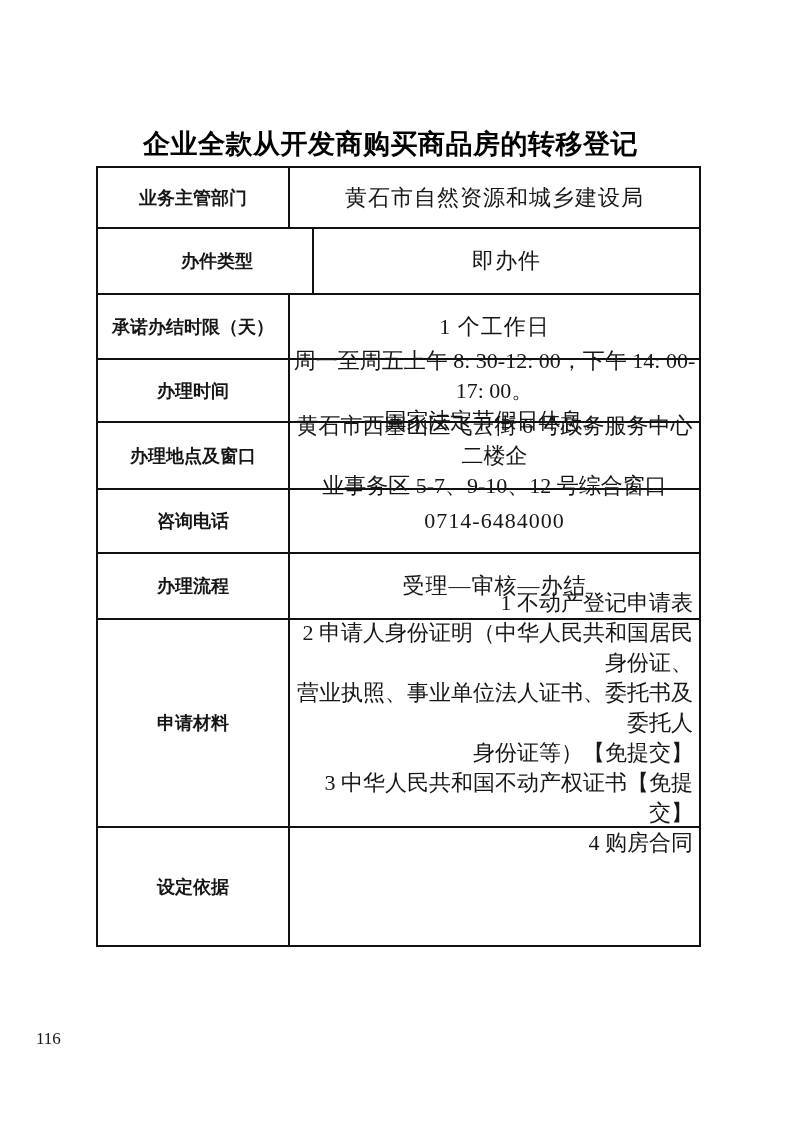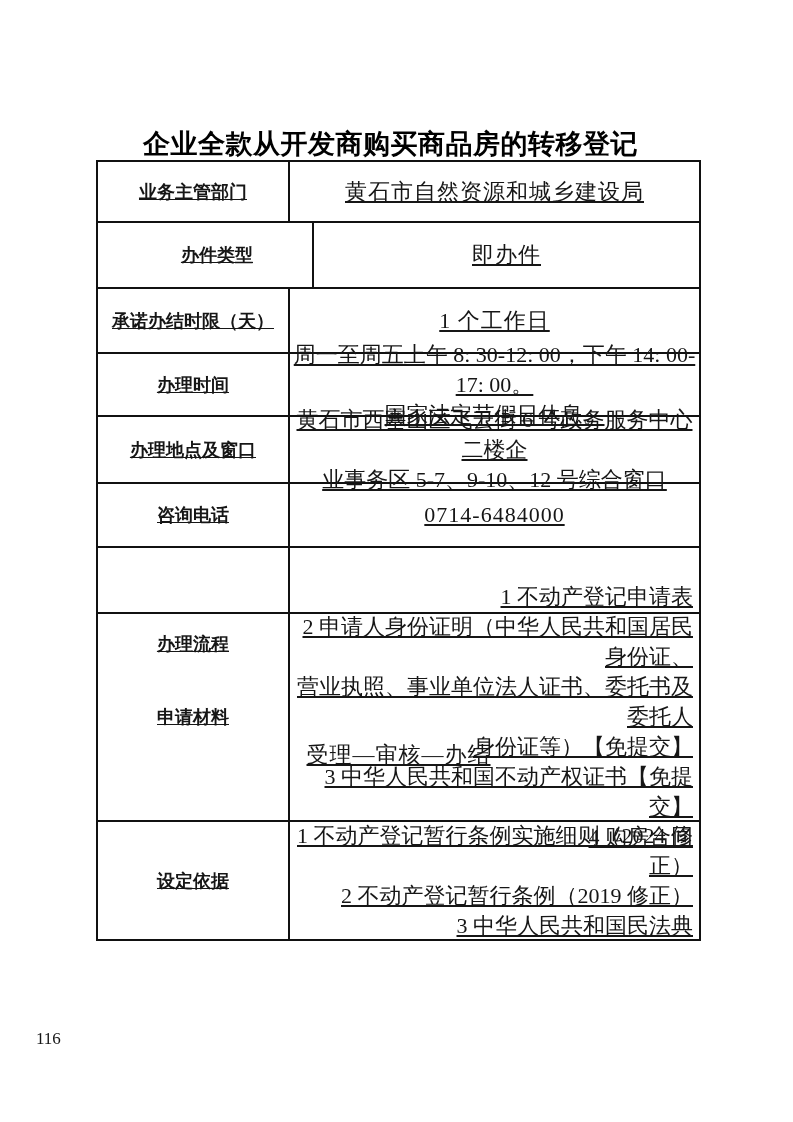--- a/index.html
+++ b/index.html
@@ -21,24 +21,23 @@
     font-family: "Liberation Serif", serif;
     font-size: 27px;
     font-weight: bold;
     letter-spacing: 0.5px;
     color: #000000;
     white-space: nowrap;
   }
   .info-table {
     position: absolute;
     left: 96px;
-    top: 160px;
+    top: 166px;
     width: 601px;
     border: 2px solid #111111;
-    text-decoration: underline;
   }
   .trow { display: flex; }
   .trow + .trow { border-top: 2px solid #111111; }
   .tlabel {
     width: 192px;
     flex: 0 0 192px;
     border-right: 2px solid #111111;
     display: flex;
     align-items: center;
     justify-content: center;
@@ -72,21 +71,21 @@
     letter-spacing: 0;
   }
   
   .rh1  { height: 59px; }
   .rh2  { height: 64px; padding-left: 24px; }
   .rh3  { height: 62px; }
   .rh4  { height: 63px; }
   .rh5  { height: 61px; }
   .rh6  { height: 65px; }
   .rh7  { height: 62px; }
-  .rh8  { height: 64px; flex-direction: column; }
+  .rh8  { height: 64px; }
   .rh9  { height: 206px; }
   .rh10 { height: 117px; }
   .page-number {
     position: absolute;
     top: 1029px;
     left: 0;
     width: 793px;
     text-align: left;
     font-family: "Liberation Serif", serif;
     font-size: 17px;
@@ -146,22 +145,19 @@
       <div class="tvalue">1 不动产登记申请表
 2 申请人身份证明（中华人民共和国居民身份证、
 营业执照、事业单位法人证书、委托书及委托人
 身份证等）【免提交】
 3 中华人民共和国不动产权证书【免提交】
 4 购房合同</div>
     </div>
 
     <div class="trow rh10 left-list">
       <div class="tlabel">设定依据</div>
-      <div class="tvalue">1 不动产登记暂行条例实施细则（2024 修正）
-2 不动产登记暂行条例（2019 修正）
-3 中华人民共和国民法典</div>
     </div>
 
   </div>
 
   <div class="page-number">116</div>
 
 </div>
 
 </body></html>

